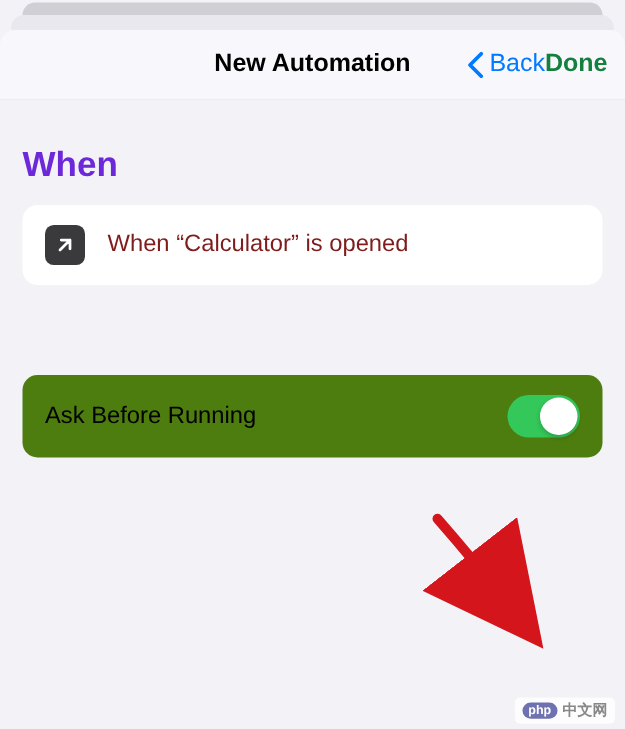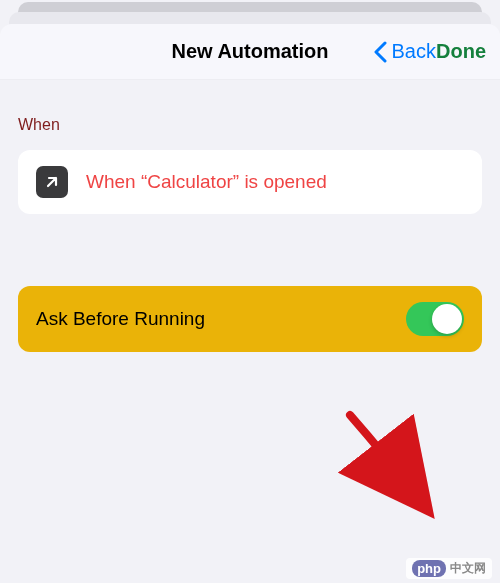--- a/index.html
+++ b/index.html
@@ -60,23 +60,23 @@
       text-align: center;
       pointer-events: none;
     }
     .nav-right {
       color: #15803d;
       font-size: 20px;
       font-weight: 600;
     }
     .content { padding: 0 18px; }
     .section-header {
-      font-size: 16px;
-      font-weight: 400;
-      color: #7f1d1d;
+      font-size: 28px;
+      font-weight: 700;
+      color: #6d28d9;
       margin-top: 36px;
       margin-bottom: 16px;
     }
     .section-header.do { margin-top: 46px; }
     .card {
       background: #fff;
       border-radius: 12px;
       padding: 16px 18px;
     }
     .when-card {
@@ -87,39 +87,39 @@
     .open-icon {
       width: 32px; height: 32px;
       background: #3a3a3c;
       border-radius: 7px;
       display: flex;
       align-items: center;
       justify-content: center;
       color: #fff;
       flex-shrink: 0;
     }
-    .when-text { font-size: 19px; color: #ef4444; }
+    .when-text { font-size: 19px; color: #7f1d1d; }
     .do-card { padding: 18px; }
     .settings-icon {
       width: 36px; height: 36px;
       border-radius: 8px;
       background: linear-gradient(180deg, #f7f7f9 0%, #d8d8dc 100%);
       border: 0.5px solid rgba(0,0,0,0.12);
       display: flex;
       align-items: center;
       justify-content: center;
       margin-bottom: 14px;
     }
     .gear {
       width: 26px; height: 26px;
       color: #8e8e93;
     }
     .do-text { font-size: 20px; font-weight: 600; color: #000; }
     .toggle-row {
-      background: #eab308;
+      background: #4d7c0f;
       border-radius: 12px;
       padding: 16px 18px;
       display: flex;
       align-items: center;
       justify-content: space-between;
       margin-top: 72px;
     }
     .toggle-text { font-size: 19px; color: #000; }
     .switch {
       width: 58px; height: 34px;
@@ -153,21 +153,21 @@
       padding: 2px 6px;
       border-radius: 4px;
       display: flex;
       align-items: center;
       gap: 4px;
       z-index: 20;
     }
     .watermark .php {
       background: #6f72b1;
       color: #fff;
-      font-size: 13px;
+      font-size: 10px;
       padding: 1px 5px;
       border-radius: 8px;
       font-weight: 700;
     }
   </style>
 </head>
 <body>
 
 <div class="sheet-stack">
   <div class="sheet-back2"></div>

